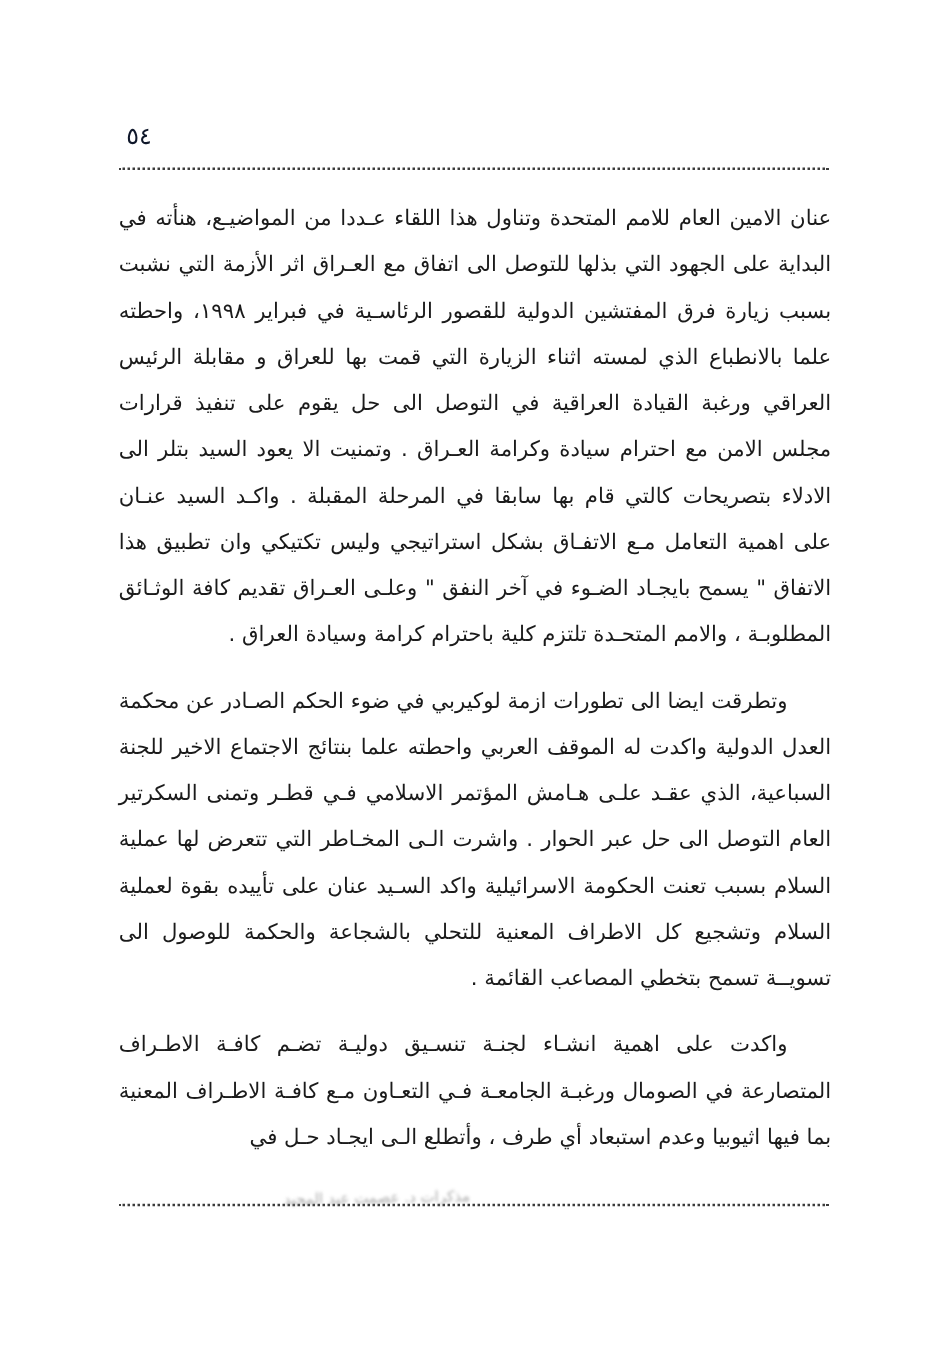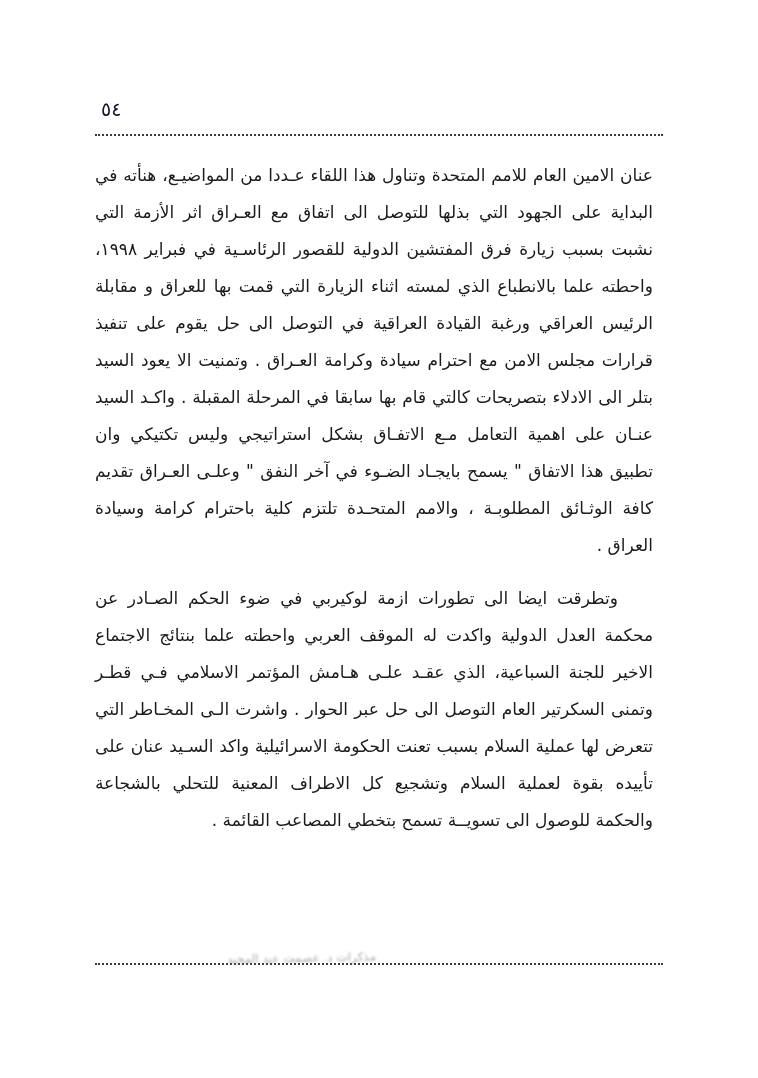--- a/index.html
+++ b/index.html
@@ -39,21 +39,21 @@
     top: 157px;
     left: 95px;
     width: 570px;
     direction: rtl;
     text-align: justify;
     font-size: 17px;
     line-height: 37px;
     color: #1b1b1b;
   }
 
-  .para { margin: 0 12px 16px 0; text-indent: 35px; }
+  .para { margin: 0 0 16px 0; text-indent: 35px; }
   .para.first { text-indent: 0; }
 
   .footer-stamp {
     position: absolute;
     top: -14px;
     left: 132px;
     font-size: 12px;
     color: #8f8f8f;
     filter: blur(1.2px);
     opacity: 0.75;
@@ -67,19 +67,20 @@
 
 <div class="page">
 
   <div class="page-number">٥٤</div>
 
   <div class="rule rule-top"></div>
 
   <div class="text-block">
     <p class="para first">عنان الامين العام للامم المتحدة وتناول هذا اللقاء عـددا من المواضيـع، هنأته في البداية على الجهود التي بذلها للتوصل الى اتفاق مع العـراق اثر الأزمة التي نشبت بسبب زيارة فرق المفتشين الدولية للقصور الرئاسـية في فبراير ١٩٩٨، واحطته علما بالانطباع الذي لمسته اثناء الزيارة التي قمت بها للعراق و مقابلة الرئيس العراقي ورغبة القيادة العراقية في التوصل الى حل يقوم على تنفيذ قرارات مجلس الامن مع احترام سيادة وكرامة العـراق . وتمنيت الا يعود السيد بتلر الى الادلاء بتصريحات كالتي قام بها سابقا في المرحلة المقبلة . واكـد السيد عنـان على اهمية التعامل مـع الاتفـاق بشكل استراتيجي وليس تكتيكي وان تطبيق هذا الاتفاق " يسمح بايجـاد الضـوء في آخر النفق " وعلـى العـراق تقديم كافة الوثـائق المطلوبـة ، والامم المتحـدة تلتزم كلية باحترام كرامة وسيادة العراق .</p>
     <p class="para">وتطرقت ايضا الى تطورات ازمة لوكيربي في ضوء الحكم الصـادر عن محكمة العدل الدولية واكدت له الموقف العربي واحطته علما بنتائج الاجتماع الاخير للجنة السباعية، الذي عقـد علـى هـامش المؤتمر الاسلامي فـي قطـر وتمنى السكرتير العام التوصل الى حل عبر الحوار . واشرت الـى المخـاطر التي تتعرض لها عملية السلام بسبب تعنت الحكومة الاسرائيلية واكد السـيد عنان على تأييده بقوة لعملية السلام وتشجيع كل الاطراف المعنية للتحلي بالشجاعة والحكمة للوصول الى تسويــة تسمح بتخطي المصاعب القائمة .</p>
+    <p class="para">واكدت على اهمية انشـاء لجنـة تنسـيق دوليـة تضـم كافـة الاطـراف المتصارعة في الصومال ورغبـة الجامعـة فـي التعـاون مـع كافـة الاطـراف المعنية بما فيها اثيوبيا وعدم استبعاد أي طرف ، وأتطلع الـى ايجـاد حـل في</p>
   </div>
 
   <div class="rule rule-bottom">
     <span class="footer-stamp">مذكرات د. عصمت عبد المجيد</span>
   </div>
 
 </div>
 
 </body></html>

